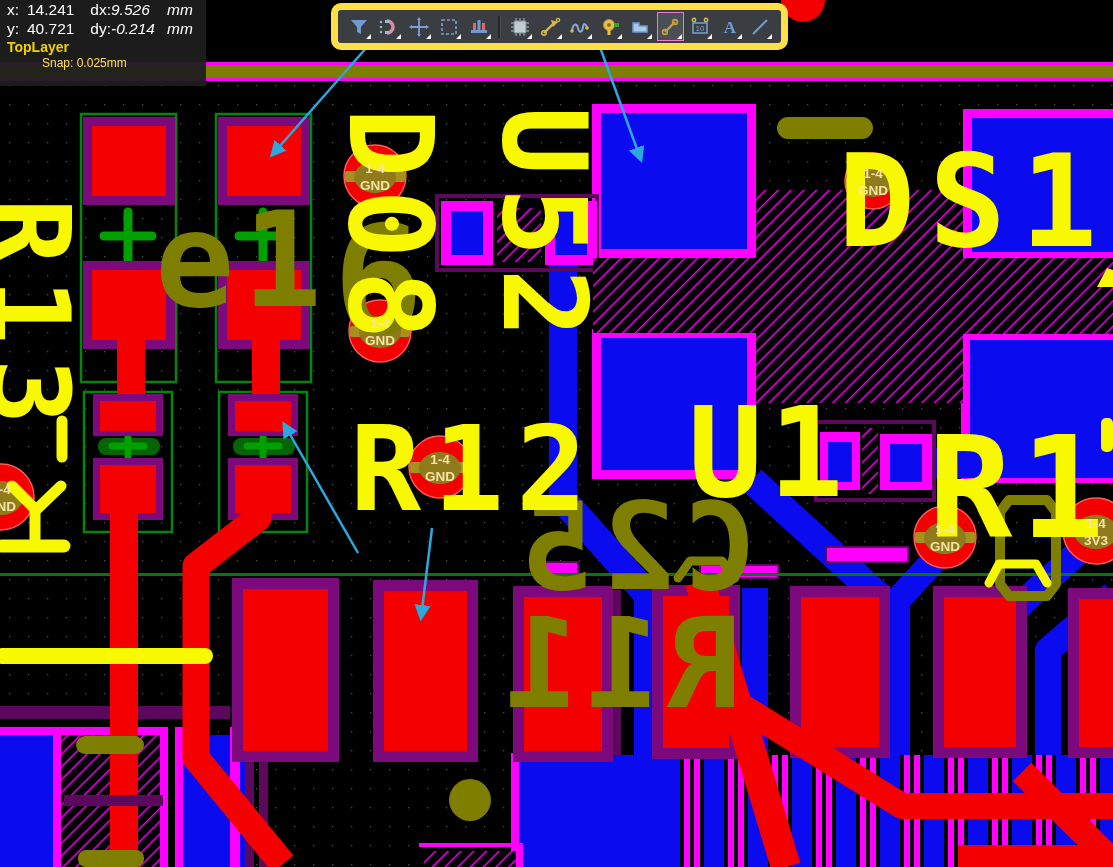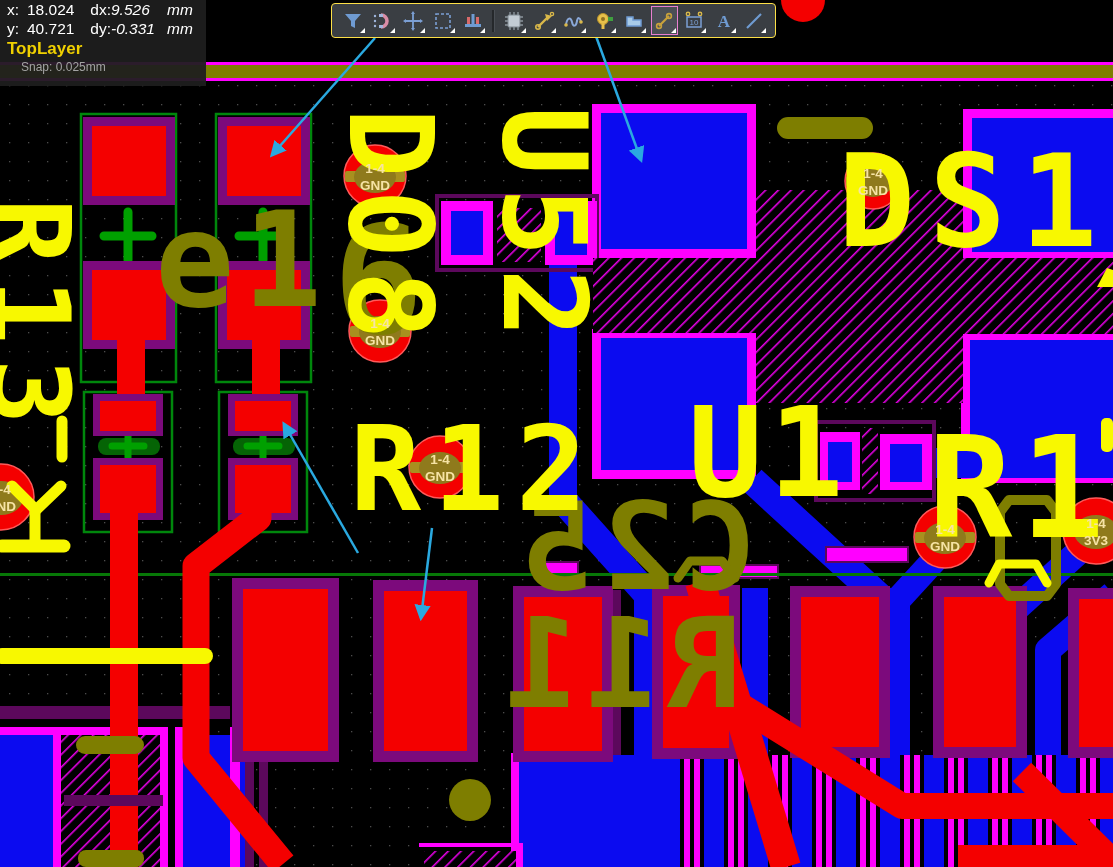--- a/index.html
+++ b/index.html
@@ -9,26 +9,26 @@
 
   
   .status-panel{position:absolute;left:0;top:0;width:206px;height:86px;z-index:20;
     background:rgba(30,30,30,0.94);color:#fff;}
   .coord-row{display:flex;align-items:baseline;font-size:15.5px;padding:1px 0 0 7px;}
   .coord-row .lbl{width:20px;}
   .coord-row .val{width:54px;}
   .coord-row .lbl2{width:30px;text-align:right;}
   .coord-row .val2{width:56px;font-style:italic;}
   .coord-row .unit{width:30px;font-style:italic;}
-  .layer-row{color:#f0d000;font-weight:bold;font-size:17px;padding:1px 0 0 7px;}
-  .snap-row{font-size:12px;color:#a3a3a3;padding:1px 0 2px 21px;}
+  .layer-row{color:#f0d000;font-weight:bold;font-size:14px;padding:1px 0 0 7px;}
+  .snap-row{font-size:12px;color:#fde047;padding:1px 0 2px 21px;margin-left:21px;}
 
   
   .toolbar{position:absolute;left:331px;top:3px;height:33px;z-index:20;
-    background:#3a3e43;border:1px solid #fde047;border-radius:4px;
+    background:#3a3e43;border:7px solid #fde047;border-radius:10px;
     display:flex;align-items:center;padding:0 6px;}
   .tool{position:relative;width:25px;height:27px;margin:0 1.5px;display:flex;
     align-items:center;justify-content:center;border:1px solid transparent;}
   .tool::after{content:"";position:absolute;right:1px;bottom:1px;width:0;height:0;
     border-left:5px solid transparent;border-bottom:5px solid #fff;}
   .tool.active{background:#4a4f56;border:1px solid #e87fd0;}
   .tool svg{position:static;}
   .tb-sep{width:2px;height:22px;background:#25282b;border-right:1px solid #4a4f55;margin:0 4px;}
 
   
@@ -413,29 +413,29 @@
   <div class="tool">
     <svg width="22" height="22" viewBox="0 0 22 22">
       <path d="M4 18 L18 4" stroke="#6f9bd2" stroke-width="2.2"></path>
         </svg>
   </div>
 </div>
 
 <div class="status-panel">
   <div class="coord-row">
     <span class="lbl">x:</span>
-    <span class="val">18.024</span>
+    <span class="val">14.241</span>
     <span class="lbl2">dx:</span>
     <span class="val2">9.526</span>
     <span class="unit">mm</span>
   </div>
   <div class="coord-row">
     <span class="lbl">y:</span>
     <span class="val">40.721</span>
     <span class="lbl2">dy:</span>
-    <span class="val2">-0.331</span>
+    <span class="val2">-0.214</span>
     <span class="unit">mm</span>
   </div>
   <div class="layer-row">TopLayer</div>
   <div class="snap-row">Snap: 0.025mm</div>
 </div>
 
 </div>
 
 </body></html>

